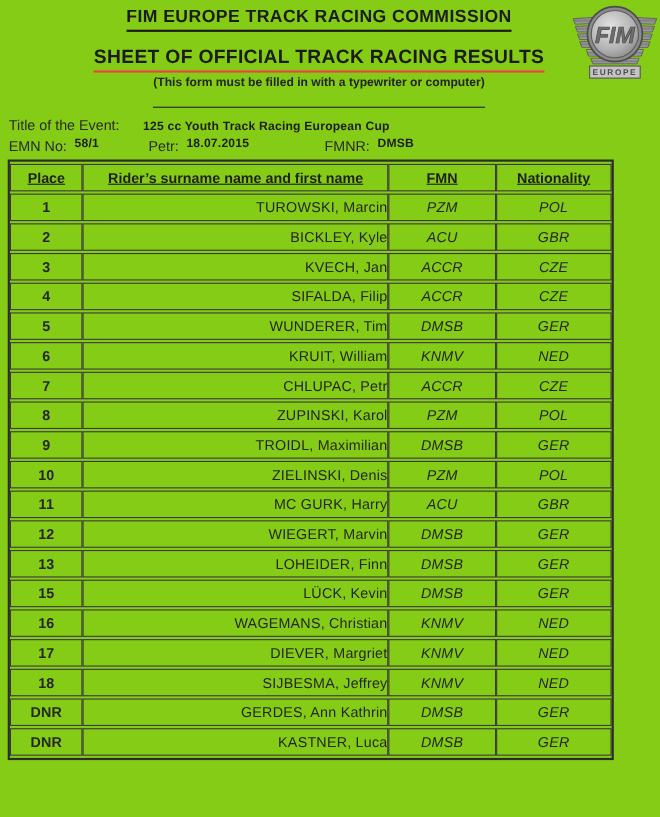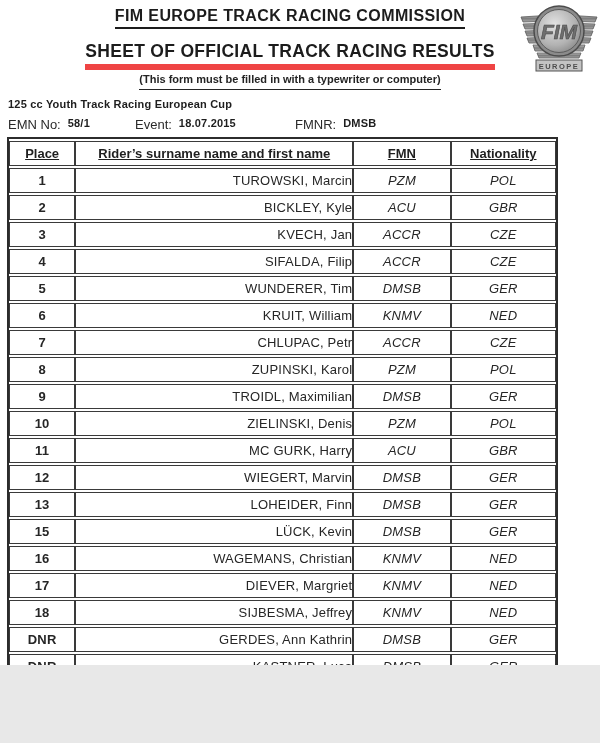--- a/index.html
+++ b/index.html
@@ -1,49 +1,49 @@
 <!DOCTYPE html>
 <html><head>
 <meta charset="utf-8">
 <style>
   * { margin:0; padding:0; box-sizing:border-box; }
   html,body { background:#e8e8e8; }
   body { font-family:"Liberation Sans", sans-serif; }
   .page{
     position:relative;
-    width:600px; height:665px;
+    width:600px; height:743px;
     margin:0 auto;
-    background:#ffffff;
+    background:#84cc16;
     color:#232323;
     overflow:hidden;
   }
   
   .doc-header{ position:relative; padding-top:7px; }
   .titles{ text-align:center; width:100%; }
   .t1{
     display:inline-block;
     font-size:16px; font-weight:bold; letter-spacing:.4px;
     color:#1c1c1c;
     border-bottom:2px solid #1c1c1c; padding-bottom:2px;
     margin-left:-20px;
   }
   .t2{
     display:inline-block;
     font-size:17.5px; font-weight:bold; letter-spacing:.3px;
     color:#1c1c1c;
-    border-bottom:6px solid #ef4444; padding-bottom:2px;
+    border-bottom:2px solid #ef4444; padding-bottom:2px;
     margin-top:12px; margin-left:-20px;
   }
   .sub{
     font-size:11px; font-weight:bold; color:#242424;
     margin-top:3px;
   }
   .sub span{
     display:inline-block;
-    border-bottom:1.5px solid #242424; padding-bottom:4px;
+    border-bottom:1.5px solid #242424; padding-bottom:16px;
     margin-left:-20px;
   }
   .logo{
     position:absolute; top:3px; right:1px;
     width:80px; height:72px;
   }
   
   .event-info{ margin-top:8px; padding:0 8px; }
   .info-line{ display:flex; align-items:baseline; height:18px; }
   .info-line.second{ margin-top:1px; }
@@ -130,29 +130,30 @@
         <g>
           <rect x="17" y="57" width="46" height="11" fill="#c4c4c4" stroke="#555" stroke-width="1"></rect>
           <text x="40" y="65.5" text-anchor="middle" font-family="Liberation Sans, sans-serif" font-size="7.5" font-weight="bold" letter-spacing="1.5" fill="#4d4d4d">EUROPE</text>
         </g>
       </svg>
     </div>
   </div>
 
   <div class="event-info">
     <div class="info-line">
+      <span class="lbl w-title-lbl">Title of the Event:</span>
       <span class="val">125 cc Youth Track Racing European Cup</span>
     </div>
     <div class="info-line second">
       <span class="pair p1">
         <span class="lbl">EMN No:</span>
         <span class="val">58/1</span>
       </span>
       <span class="pair p2">
-        <span class="lbl">Event:</span>
+        <span class="lbl">Petr:</span>
         <span class="val">18.07.2015</span>
       </span>
       <span class="pair p4">
         <span class="lbl">FMNR:</span>
         <span class="val">DMSB</span>
       </span>
     </div>
   </div>
 
   <table class="results">

